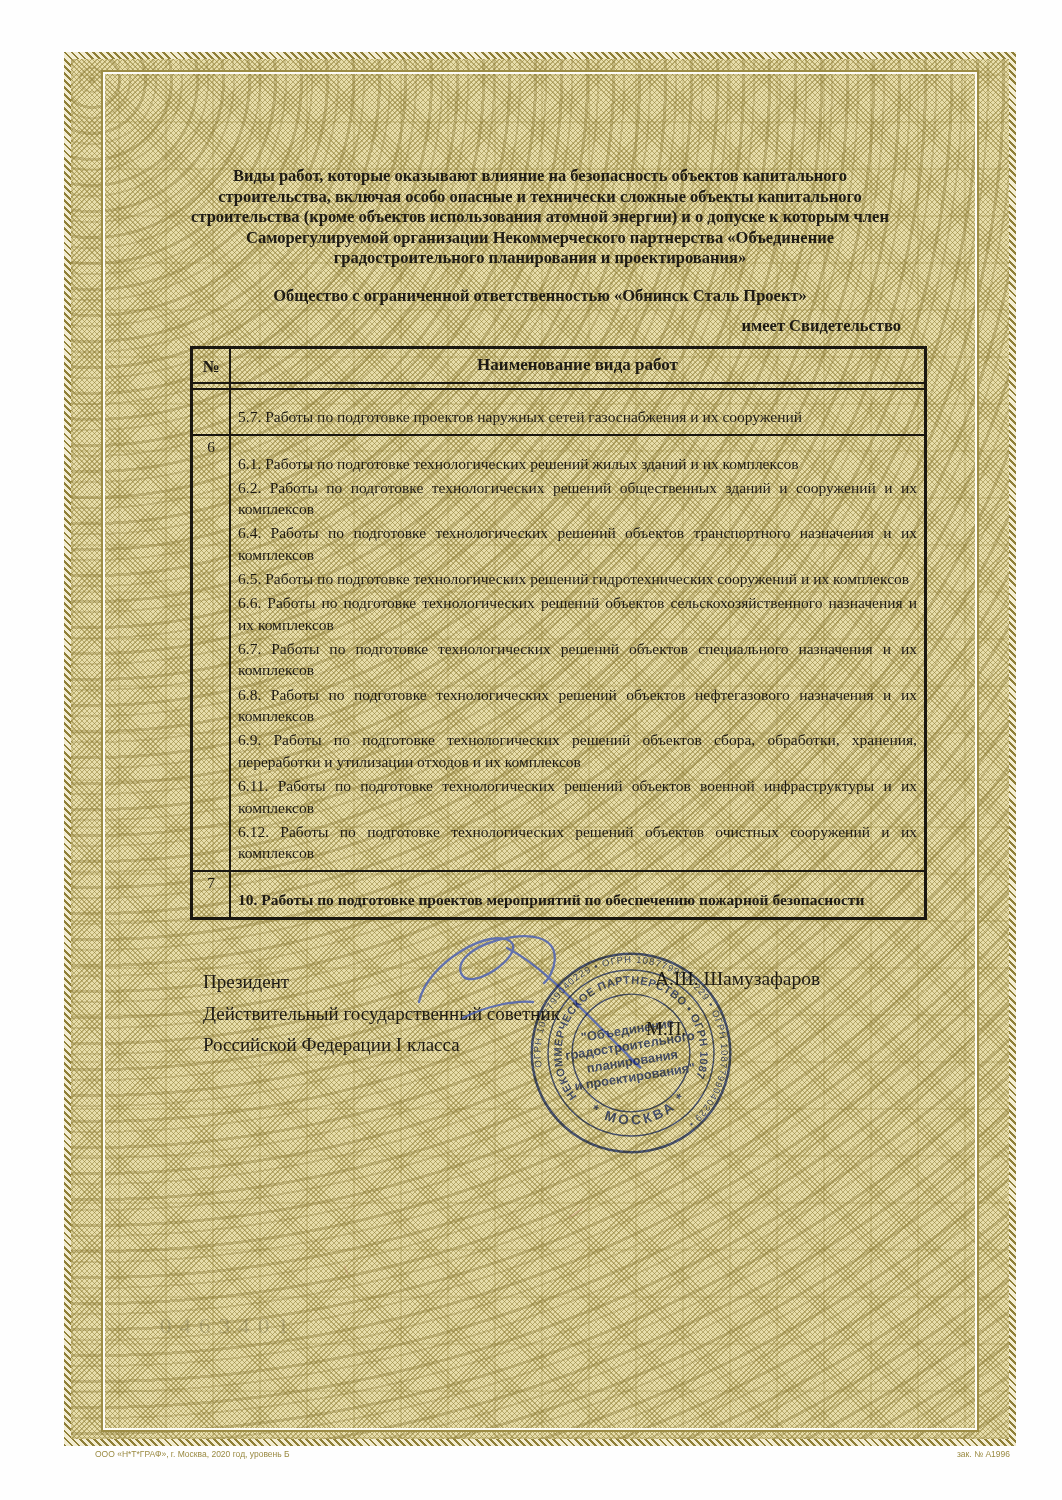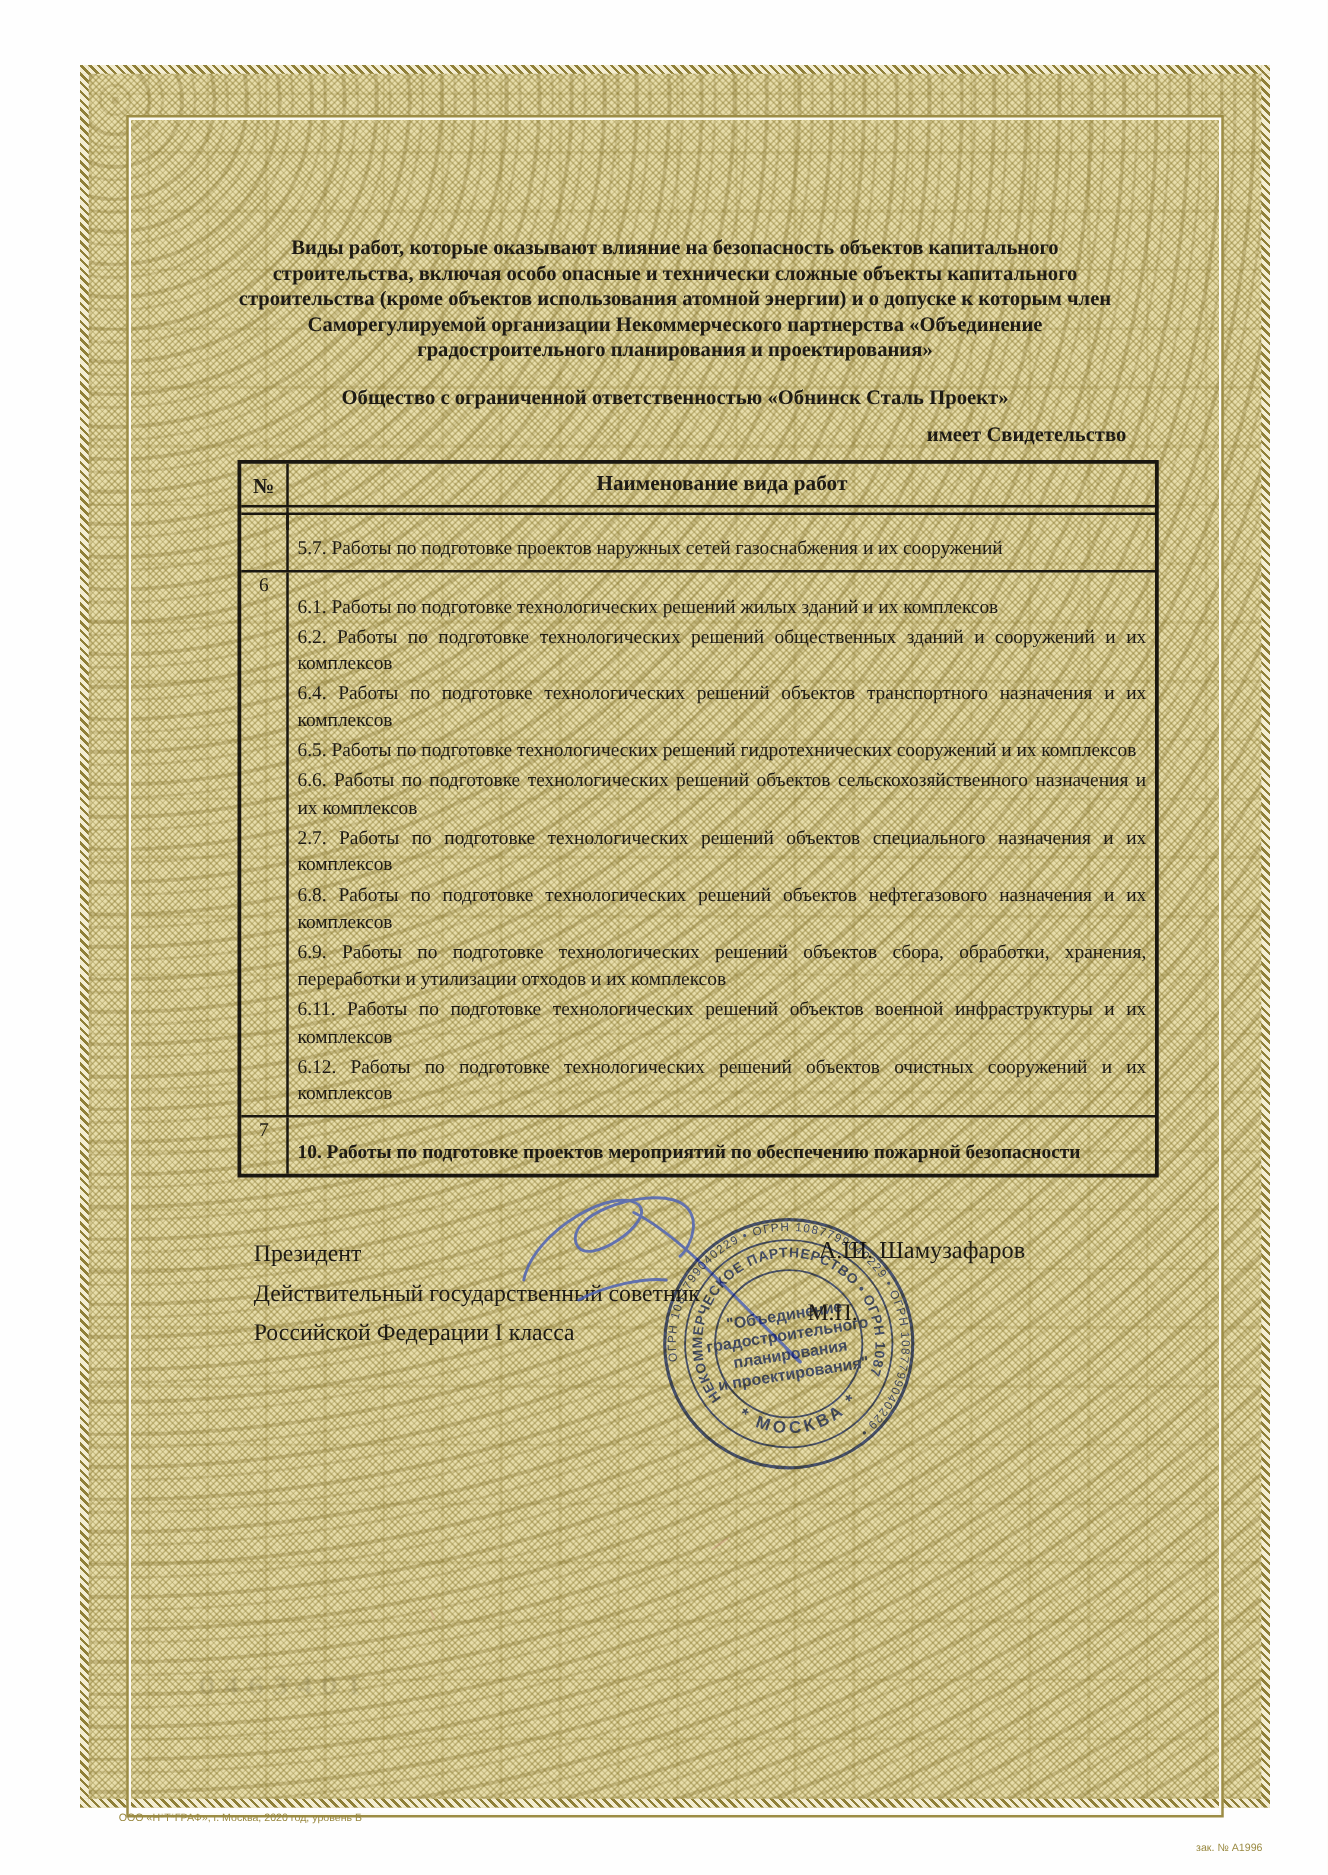--- a/index.html
+++ b/index.html
@@ -13,21 +13,21 @@
     background-color:#e7ddab;
     background-image:
       repeating-linear-gradient(45deg, rgba(139,122,48,.50) 0 1px, rgba(139,122,48,0) 1px 3.6px),
       repeating-linear-gradient(-45deg, rgba(139,122,48,.50) 0 1px, rgba(139,122,48,0) 1px 3.6px),
       repeating-radial-gradient(circle at 21px 21px, rgba(118,100,32,.30) 0 3px, rgba(118,100,32,0) 3px 11px, rgba(118,100,32,.22) 11px 13px, rgba(118,100,32,0) 13px 26px),
       repeating-linear-gradient(0deg, rgba(139,122,48,.20) 0 2px, transparent 2px 47px),
       repeating-linear-gradient(90deg, rgba(139,122,48,.20) 0 2px, transparent 2px 47px);
   }
 
   
-  .paper{position:absolute;left:105px;top:96px;width:870px;height:1354px;box-sizing:border-box;
+  .paper{position:absolute;left:105px;top:74px;width:870px;height:1354px;box-sizing:border-box;
     background:
       radial-gradient(85% 60% at 50% 40%, rgba(255,255,252,.85), rgba(255,255,252,0) 62%),
       linear-gradient(90deg,#f8f2cf 0%, rgba(252,248,226,0) 10%, rgba(252,248,226,0) 90%, #f7f0c8 100%),
       linear-gradient(180deg,#fbf5d3 0%, #fdfaе8 18%, #fdfbee 55%, #faf5d9 86%, #f7f0c9 100%),
       #fbf7dd;
     box-shadow:0 0 0 2px #fcfbf4, 0 0 0 4px #9c8c45;
   }
 
   .speck{position:absolute;border-radius:50%;pointer-events:none;}
 
@@ -63,21 +63,21 @@
   .stamp text{font-family:"Liberation Sans","DejaVu Sans",sans-serif;fill:#3c4ea9;}
 
   
   .imprint{position:absolute;left:62px;top:1240px;font-size:21px;letter-spacing:7px;
            color:rgba(100,92,58,.30);filter:blur(.7px);transform:scaleX(1.12);}
 
   
   .footnote{position:absolute;top:1449px;font-family:"Liberation Sans","DejaVu Sans",sans-serif;
             font-size:8.5px;color:#9a8a42;}
   .footnote.left{left:95px;}
-  .footnote.right{right:52px;margin-top:24px;}
+  .footnote.right{right:52px;}
 </style>
 </head>
 <body>
 
 <div class="page">
 
   <div class="frame"></div>
 
   <div class="paper">
 
@@ -111,21 +111,21 @@
             </div>
           </div>
           <div class="trow" style="border-top: 2px solid rgb(26, 23, 16);">
             <div class="cnum">6</div>
             <div class="cbody">
               <p>6.1. Работы по подготовке технологических решений жилых зданий и их комплексов</p>
               <p>6.2. Работы по подготовке технологических решений общественных зданий и сооружений и их комплексов</p>
               <p>6.4. Работы по подготовке технологических решений объектов транспортного назначения и их комплексов</p>
               <p>6.5. Работы по подготовке технологических решений гидротехнических сооружений и их комплексов</p>
               <p>6.6. Работы по подготовке технологических решений объектов сельскохозяйственного назначения и их комплексов</p>
-              <p>2.7. Работы по подготовке технологических решений объектов специального назначения и их комплексов</p>
+              <p>6.7. Работы по подготовке технологических решений объектов специального назначения и их комплексов</p>
               <p>6.8. Работы по подготовке технологических решений объектов нефтегазового назначения и их комплексов</p>
               <p>6.9. Работы по подготовке технологических решений объектов сбора, обработки, хранения, переработки и утилизации отходов и их комплексов</p>
               <p>6.11. Работы по подготовке технологических решений объектов военной инфраструктуры и их комплексов</p>
               <p>6.12. Работы по подготовке технологических решений объектов очистных сооружений и их комплексов</p>
             </div>
           </div>
           <div class="trow" style="border-top: 2px solid rgb(26, 23, 16);">
             <div class="cnum">7</div>
             <div class="cbody">
               <p class="bold">10. Работы по подготовке проектов мероприятий по обеспечению пожарной безопасности</p>

